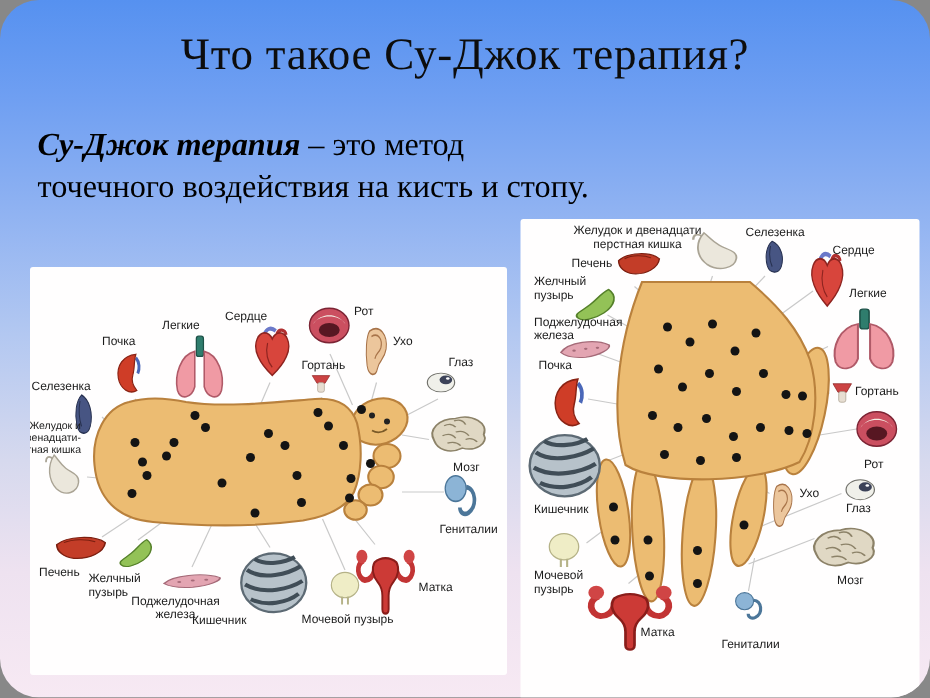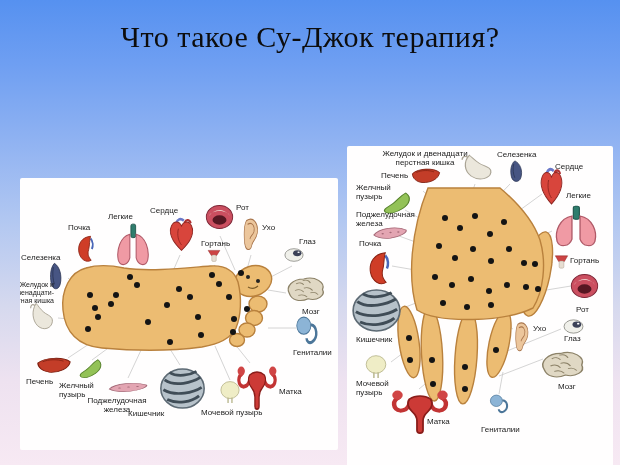--- a/index.html
+++ b/index.html
@@ -1,19 +1,20 @@
 <!DOCTYPE html>
 <html><head>
 <meta charset="utf-8">
 <style>
   html,body{margin:0;padding:0;background:#888;}
   .slide{
     position:relative;width:620px;height:465px;overflow:hidden;
     background:linear-gradient(180deg,#5691f0 0%,#6f9ff2 14%,#8fb2f2 30%,#b3c8f1 48%,#d6d9ee 66%,#eee2f0 82%,#f7e9f3 100%);
     font-family:"Liberation Sans",sans-serif;
+    border-radius:26px;
   }
   .title{
     position:absolute;top:20px;left:0;right:0;text-align:center;
     font-family:"Liberation Serif",serif;font-size:30px;color:#0d0d0d;letter-spacing:.5px;
   }
   .bodytext{
     position:absolute;top:82px;left:25px;width:500px;
     font-family:"Liberation Serif",serif;font-size:21.5px;color:#000;line-height:1.32;
   }
   .lead{font-weight:bold;font-style:italic;}
@@ -107,20 +108,21 @@
       <path d="M3 14 C10 5 30 4 37 12 C36 22 26 29 15 28 C8 27 3 21 3 14 Z" fill="#c33d28" stroke="#7c1f10" stroke-width="1.2"></path>
       <path d="M8 12 C14 8 24 8 30 11" fill="none" stroke="#7c1f10" stroke-width="1"></path>
     </symbol>
   </defs>
 </svg>
 
 <div class="slide">
 
   <div class="title">Что такое Су-Джок терапия?</div>
 
+  <div class="bodytext"><span class="lead">Су-Джок  терапия</span><span> – это метод</span><div>точечного воздействия на кисть и стопу.</div></div>
 
   <div class="card card-foot">
     <svg class="art" width="318" height="272" viewBox="0 0 318 272">
       <g stroke="#c9c9c9" stroke-width="0.8">
         <line x1="113" y1="92" x2="95" y2="112"></line>
           <line x1="160" y1="77" x2="150" y2="100"></line>
         <line x1="70" y1="88" x2="108" y2="120"></line>
           <line x1="200" y1="58" x2="215" y2="92"></line>
         <line x1="194" y1="87" x2="207" y2="98"></line>
           <line x1="231" y1="77" x2="226" y2="95"></line>

